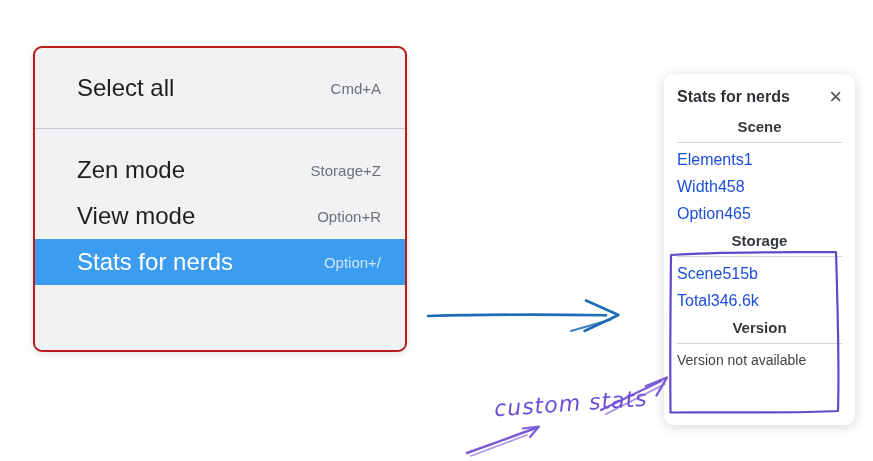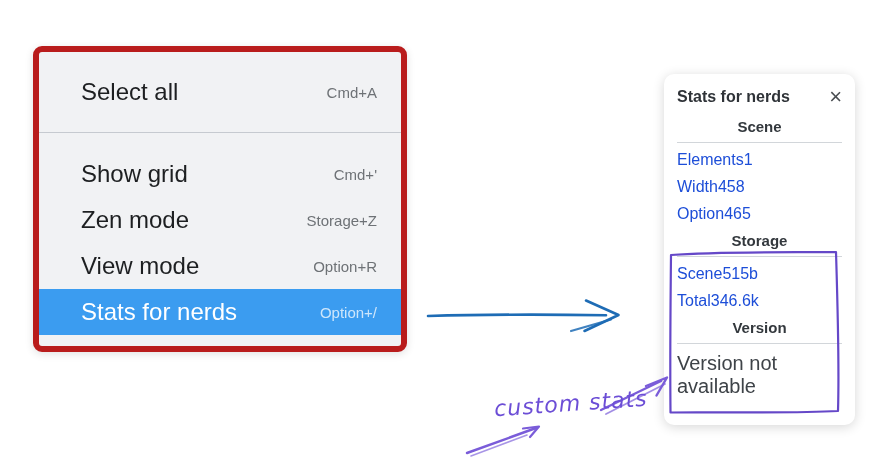--- a/index.html
+++ b/index.html
@@ -1,21 +1,21 @@
 <!DOCTYPE html>
 <html><head>
 <meta charset="utf-8">
 <style>
   html,body{margin:0;padding:0;background:#ffffff;}
   .stage{position:relative;width:873px;height:461px;background:#ffffff;overflow:hidden;
          font-family:"Liberation Sans",sans-serif;}
 
   
   .menu{position:absolute;left:33px;top:46px;width:374px;height:306px;box-sizing:border-box;
-        background:#f1f2f4;border:6px solid #b91c1c;border-radius:9px;
+        background:#f1f2f4;border:2px solid #b91c1c;border-radius:9px;
         box-shadow:0 2px 8px rgba(0,0,0,.12);overflow:hidden;}
   .menu-row{display:flex;align-items:center;justify-content:space-between;
             padding:0 24px 0 42px;font-size:24px;color:#1d1f21;cursor:default;}
   .menu-row .shortcut{color:#6e7276;font-size:15px;}
   .menu-row.first{height:80px;}
   .menu-divider{height:0;border-top:1px solid #c6cad0;}
   .menu-group{padding-top:18px;}
   .menu-group .menu-row{height:46px;}
   .menu-row.selected{background:#3b9cf0;color:#ffffff;}
   .menu-row.selected .shortcut{color:rgba(255,255,255,.75);}
@@ -26,45 +26,41 @@
                padding:14px 13px 10px 13px;color:#343a40;}
   .panel-header{display:flex;align-items:center;justify-content:space-between;margin-bottom:12px;}
   .panel-title{font-size:16px;font-weight:bold;color:#2f3338;}
   .panel-close{background:none;border:none;padding:0;margin:0;cursor:pointer;
                font-size:22px;line-height:16px;color:#4a4e52;font-weight:400;}
   .section-heading{text-align:center;font-size:15px;font-weight:bold;color:#33383d;margin-top:8px;}
   .section-hr{border-top:1px solid #d2d6da;margin:7px 0 8px 0;}
   .stat-row{display:flex;font-size:16px;color:#1d4ed8;
             margin-bottom:9px;}
   .stat-row .val{text-align:right;}
-  .version-note{font-size:20px;color:#3e4348;margin-top:2px;}
+  .version-note{font-size:14px;color:#3e4348;margin-top:2px;}
 
   
   .overlay{position:absolute;left:0;top:0;width:873px;height:461px;pointer-events:none;z-index:5;}
   .custom-stats-text{position:absolute;left:494px;top:391px;z-index:6;
                      font-family:"DejaVu Sans",sans-serif;font-style:italic;
                      font-size:22px;letter-spacing:1px;color:#6c4ed6;
                      transform:rotate(-4deg);pointer-events:none;}
 </style>
 </head>
 <body>
 
 <div class="stage">
 
   <div class="menu">
     <div class="menu-row first">
       <span>Select all</span>
       <span class="shortcut">Cmd+A</span>
     </div>
     <div class="menu-divider"></div>
     <div class="menu-group">
-      <div class="menu-row">
-        <span>Show grid</span>
-        <span class="shortcut">Cmd+'</span>
-      </div>
       <div class="menu-row">
         <span>Zen mode</span>
         <span class="shortcut">Storage+Z</span>
       </div>
       <div class="menu-row">
         <span>View mode</span>
         <span class="shortcut">Option+R</span>
       </div>
       <div class="menu-row selected">
         <span>Stats for nerds</span>

